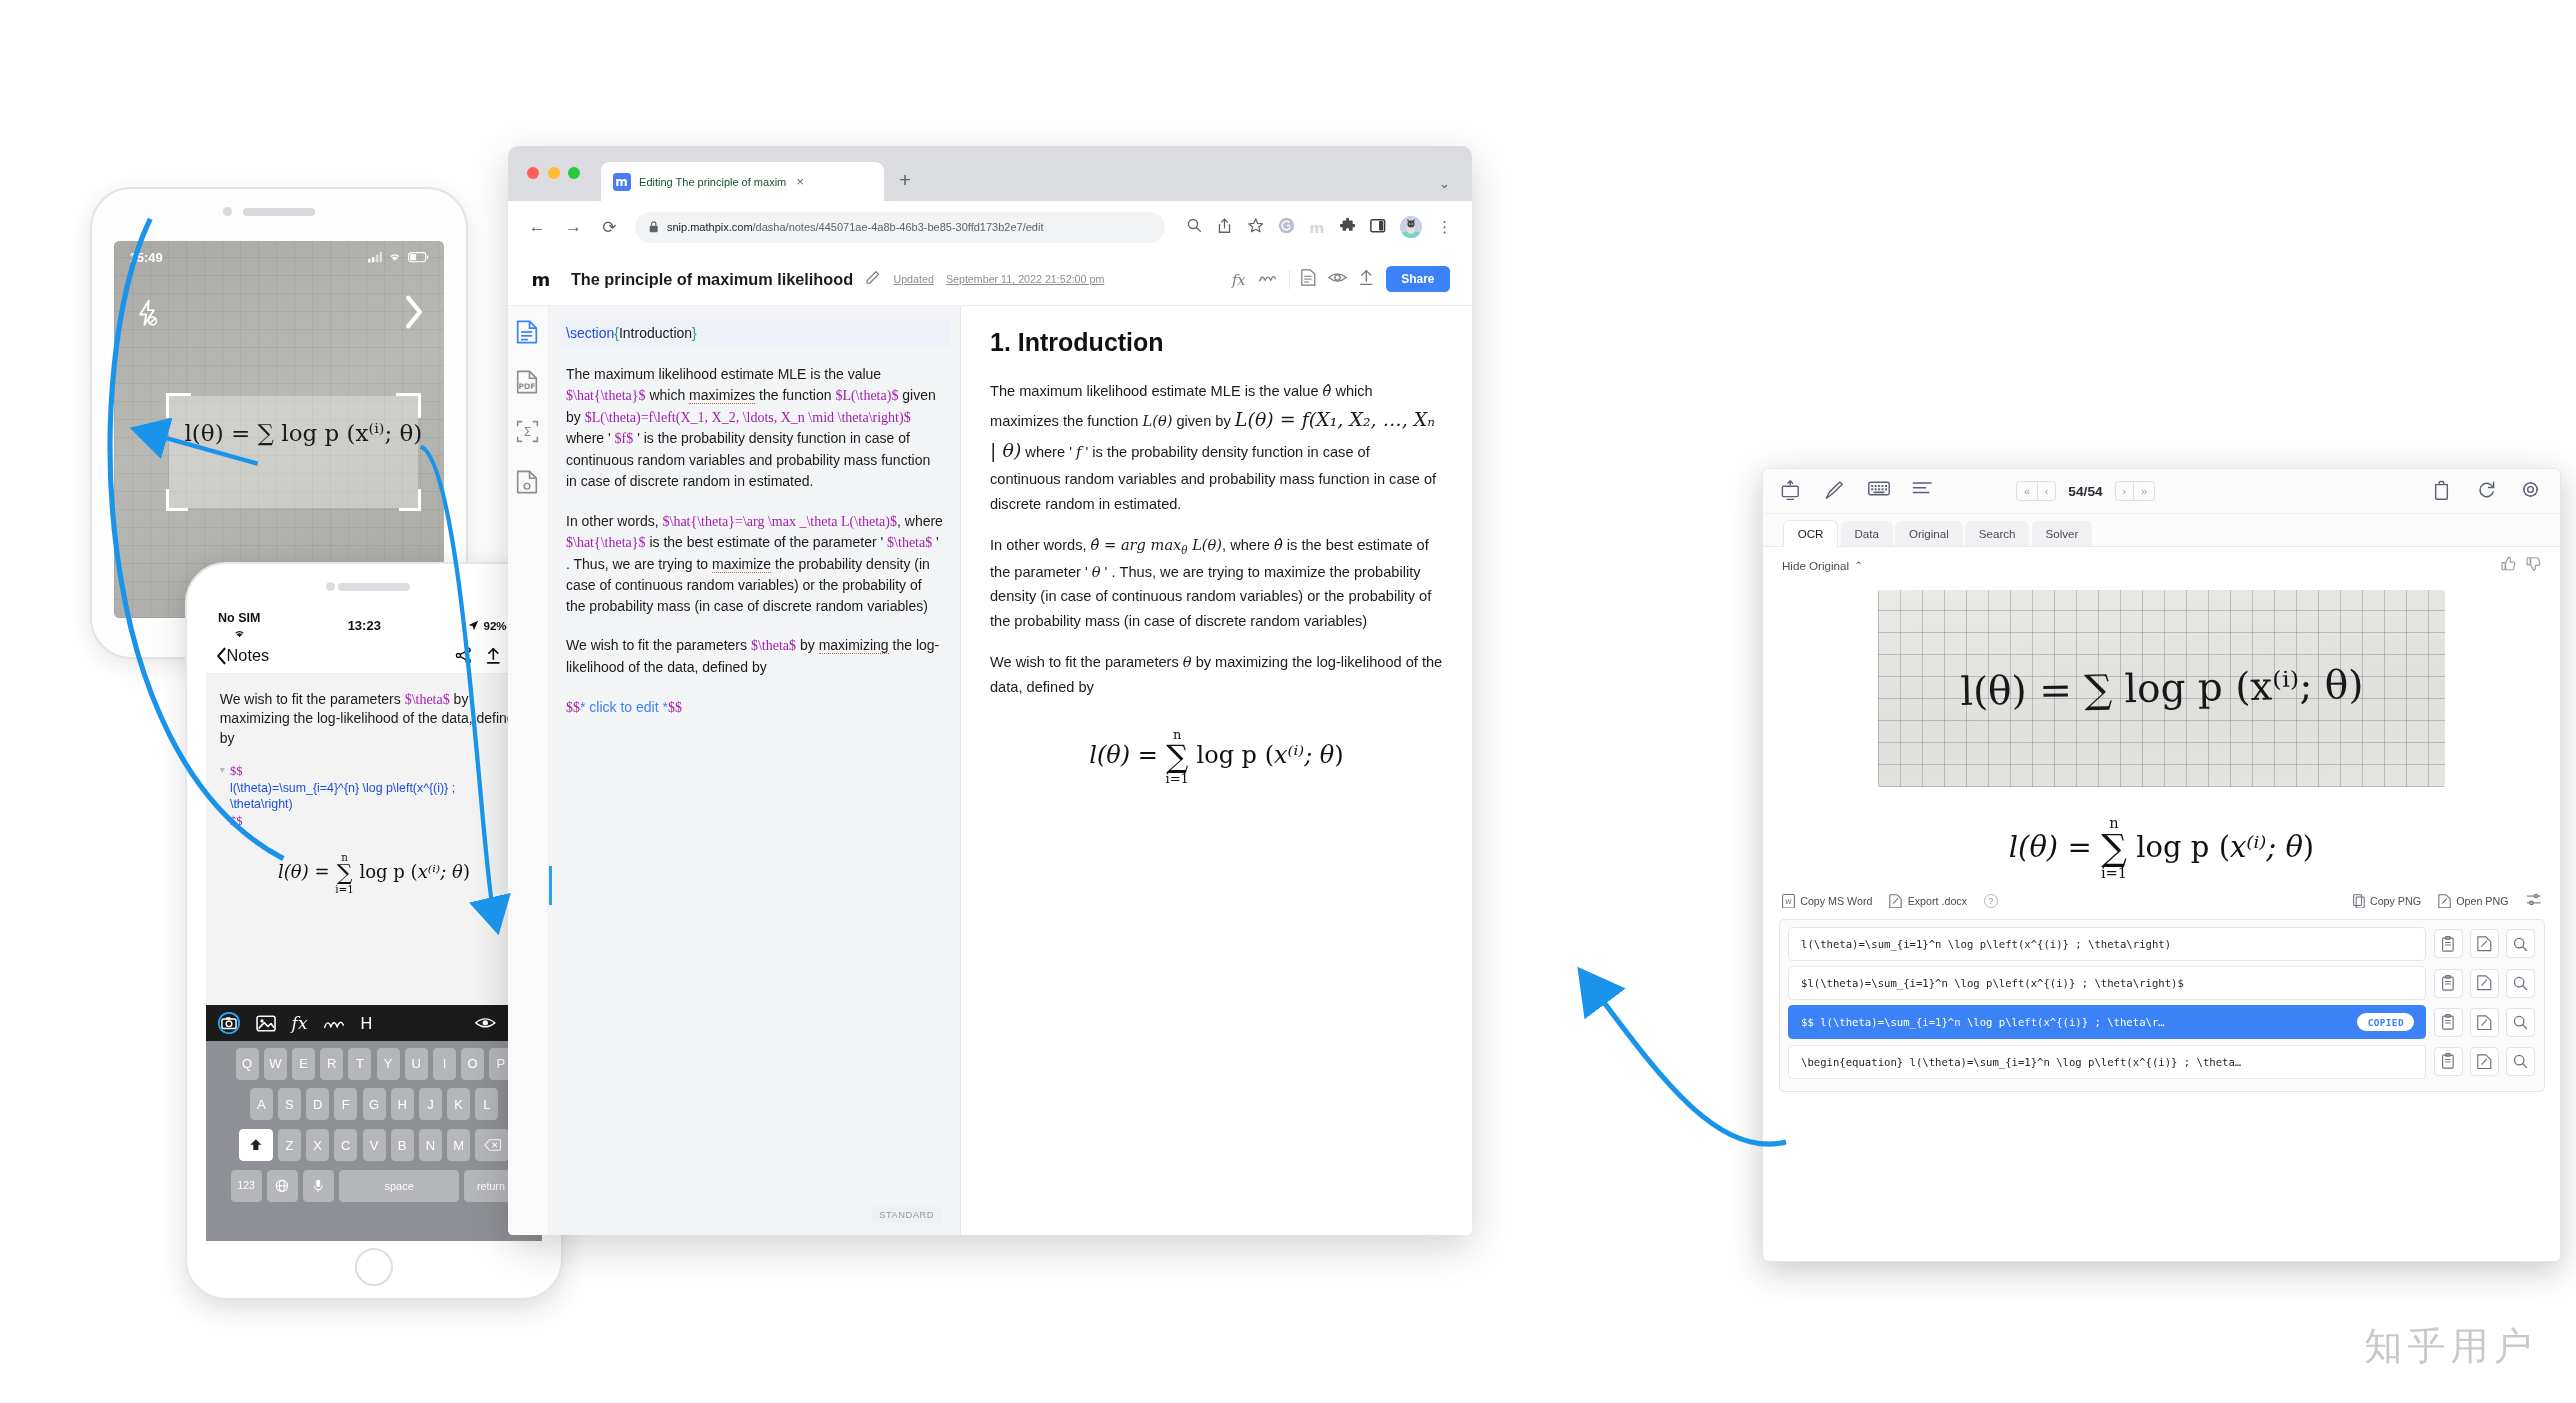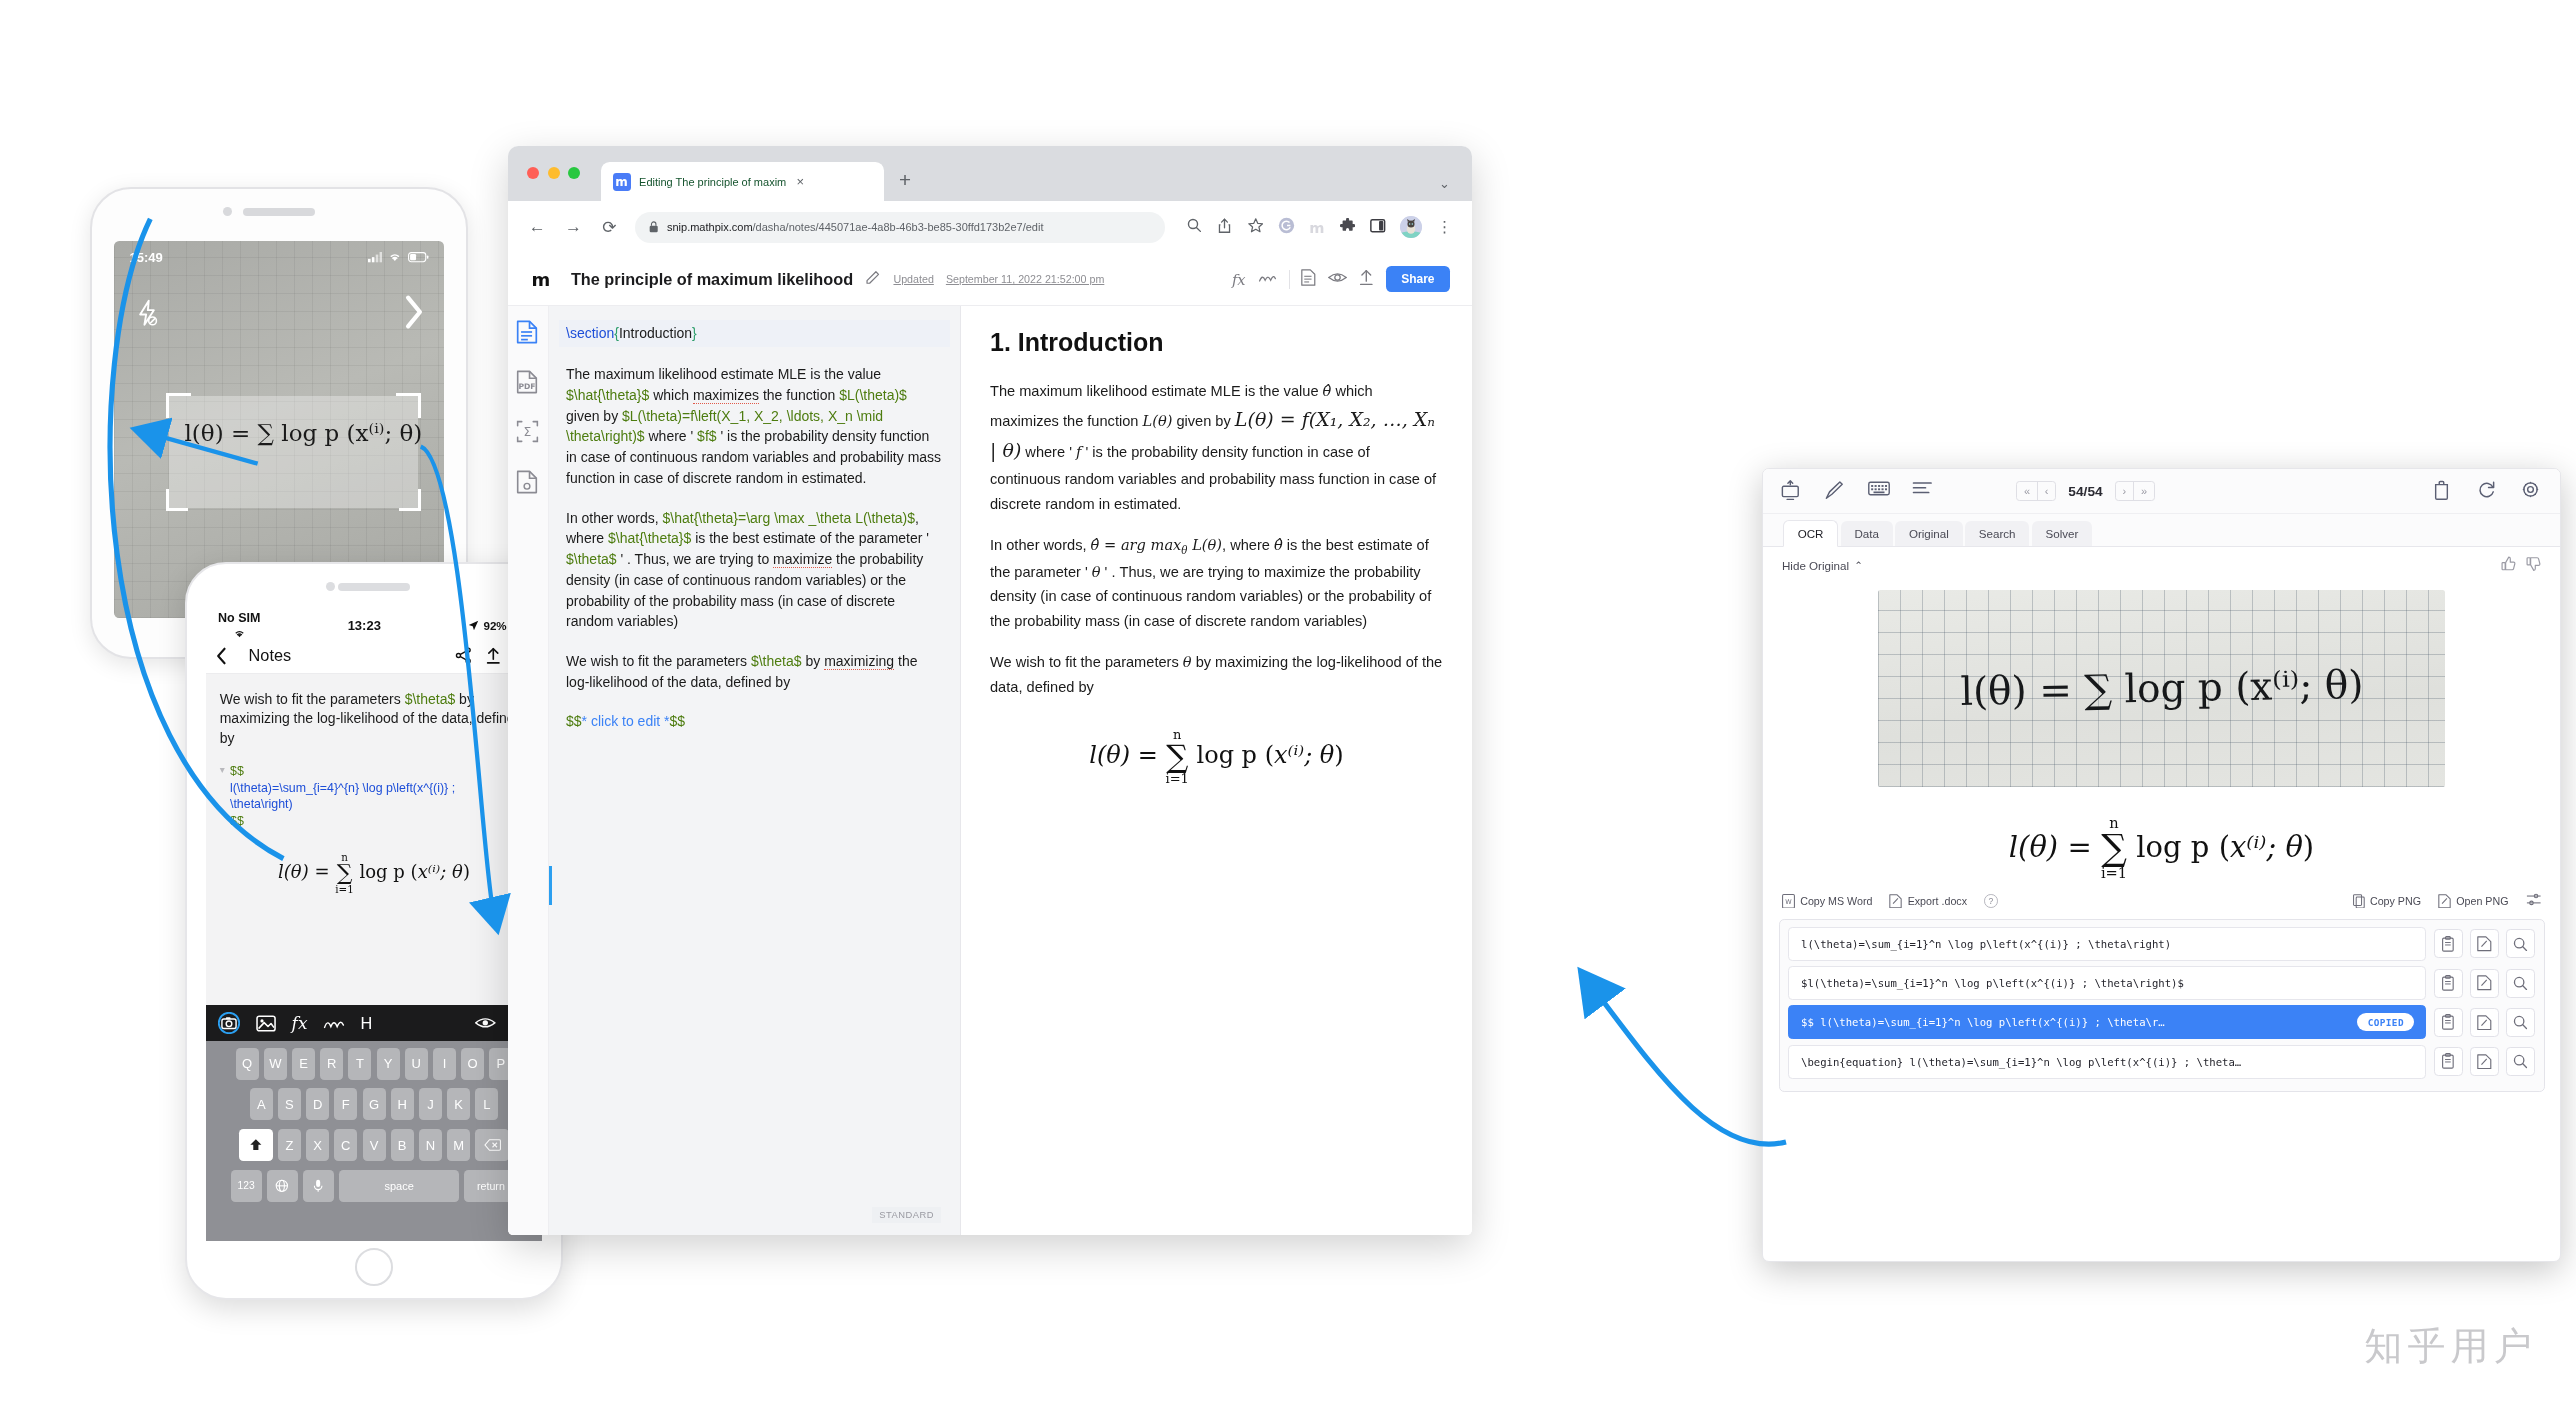--- a/index.html
+++ b/index.html
@@ -54,21 +54,21 @@
     box-shadow: 0 8.6px 29px rgba(0,0,0,.14);
     overflow:hidden; z-index:20;
   }
   .p2-notch { position:absolute; left:50%; transform:translateX(-50%); top:19px; width:72px; height:7.7px; background:#dcdde0; border-radius:5.2px;}
   .p2-dot { position:absolute; left:139px; top:18px; width:9.4px; height:9.4px; background:#dcdde0; border-radius:50%;}
   .p2-screen { position:absolute; left:19px; top:48px; right:19px; bottom:57px; background:#fff; overflow:hidden;}
   .p2-status { height:26px; display:flex; align-items:center; justify-content:space-between; padding:0 12px; font-size:12.5px; font-weight:700; color:#111;}
   .p2-status .mid { font-size:13px;}
   .p2-status .right { display:flex; align-items:center; gap:4.3px; font-size:11.6px;}
   .p2-nav { height:36px; display:flex; align-items:center; justify-content:space-between; padding:0 10.3px; border-bottom:0.9px solid #ececee;}
-  .p2-nav .left { display:flex; align-items:center; gap:22px; font-size:16.3px; color:#111;}
+  .p2-nav .left { display:flex; align-items:center; gap:0; font-size:16.3px; color:#111;}
   .p2-nav .right { display:flex; align-items:center; gap:13.7px;}
   .p2-body { padding:15.5px 13.7px 0 13.7px; background:#f3f3f4; height:calc(100% - 26px - 36px); position:relative;}
   .p2-para { font-size:14px; line-height:1.42; color:#1b1b1b; margin-bottom:13.7px;}
   .p2-code { font-size:12.4px; line-height:1.35; font-family:"Liberation Sans", sans-serif; position:relative; padding-left:10.3px;}
   .p2-code .tri { position:absolute; left:-1.7px; top:2.6px; color:#b9b9bd; font-size:8.6px;}
   .p2-render { text-align:center; margin-top:22px; font-family:"DejaVu Serif", serif; font-size:18px; color:#111;}
   .p2-kb { position:absolute; left:0; right:0; bottom:0; height:236px; background:#8f9095; }
   .p2-kbbar { height:36px; background:#1b1b1c; display:flex; align-items:center; padding:0 12px; gap:15.5px; color:#fff;}
   .p2-kbbar .sp { flex:1;}
   .kb-rows { padding:6.9px 4.3px;}
@@ -124,21 +124,21 @@
   
   .notebody { display:flex; height: calc(100% - 55px - 52px - 53px); }
   .rail { width:41px; background:#fafafb; border-right:0.9px solid #eeeef1; padding-top:13.7px; display:flex; flex-direction:column; align-items:center; gap:26px;}
   .rail .ri { width:24px; height:24px; color:#8b8b93;}
   .rail .ri.active { color:#3b82f6;}
 
   .editor { width:412px; background:#f3f4f6; border-right:0.9px solid #e7e7eb; padding:19px 17px 0 17px; position:relative; overflow:hidden;}
   .ed-line { font-size:14px; line-height:1.48; color:#1a1a1a; margin-bottom:19px; word-wrap:break-word;}
   .ed-sec { background:#eef1f7; margin:-5.2px -6.9px 17px -6.9px; padding:3.4px 6.9px;}
   .k-cmd { color:#1d4ed8;}
-  .k-dollar { color:#4d7c0f;}
+  .k-dollar { color:#a21caf;font-family:Liberation Serif, serif;}
   .k-brace { color:#2e9e6b;}
   .k-blue { color:#3b82f6;}
   .sp-err { border-bottom:1.7px dotted #e05a4a;}
   .caret { position:absolute; left:0; top:560px; width:2.6px; height:39px; background:#2b9ff0;}
   .standard { position:absolute; right:19px; bottom:12px; font-size:9.4px; letter-spacing:0.5px; color:#9a9aa2; background:#eef0f3; padding:2.6px 6.9px;}
 
   .preview { flex:1; background:#fff; padding:22px 29px 12px 29px; overflow:hidden;}
   .pv-h1 { font-size:25px; font-weight:800; color:#111; margin-bottom:22px;}
   .pv-p { font-size:14.6px; line-height:1.68; color:#1b1b1b; margin-bottom:17px;}
   .mathfont { font-family:"DejaVu Serif", serif; font-style:italic;}

